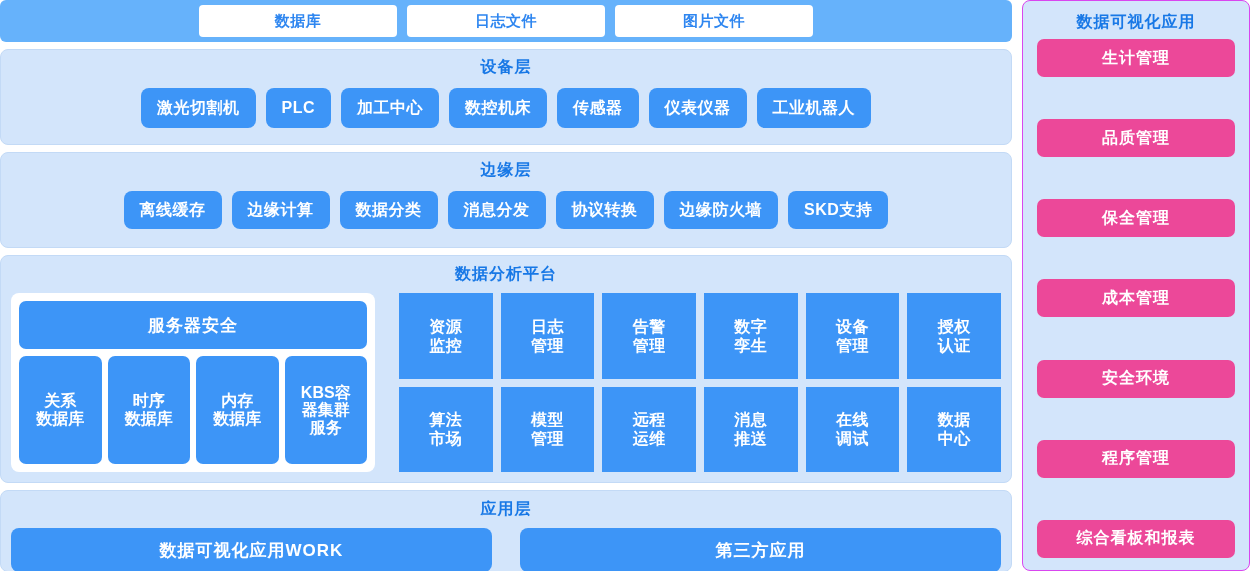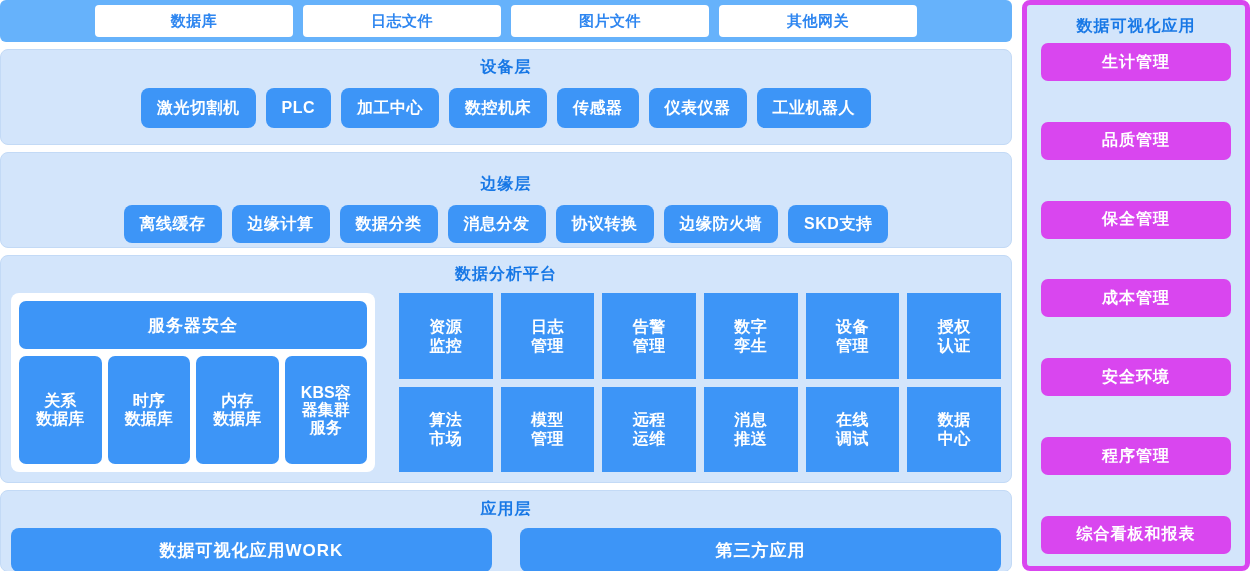--- a/index.html
+++ b/index.html
@@ -67,21 +67,21 @@
   .panel-title {
     color: #1878E6;
     font-size: 16px;
     font-weight: bold;
     letter-spacing: 1px;
     text-align: center;
   }
 
   
   .layer-device { height: 96px; padding-top: 7px; }
-  .layer-edge   { height: 96px;  padding-top: 21px; }
+  .layer-edge   { height: 96px;  padding-top: 7px; }
 
   .tile-row {
     display: flex;
     justify-content: center;
     align-items: center;
     gap: 10px;
     margin-top: 10px;
   }
   .tile {
     background: #3D95F7;
@@ -200,21 +200,21 @@
     font-size: 17px;
     font-weight: bold;
     letter-spacing: 1px;
   }
 
   
   .sidebar {
     width: 228px;
     height: 571px;
     background: #D3E5FB;
-    border: 5px solid #d946ef;
+    border: 1px solid #d946ef;
     border-radius: 8px;
     padding: 7px 14px 10px 14px;
     display: flex;
     flex-direction: column;
     flex: none;
   }
   .sidebar-title {
     color: #1878E6;
     font-size: 16px;
     font-weight: bold;
@@ -224,21 +224,21 @@
     flex: none;
   }
   .sidebar-list {
     flex: 1;
     display: flex;
     flex-direction: column;
     justify-content: space-between;
     padding-bottom: 2px;
   }
   .sidebar-item {
-    background: #d946ef;
+    background: #ec4899;
     color: #ffffff;
     border-radius: 7px;
     height: 38px;
     display: flex;
     align-items: center;
     justify-content: center;
     font-size: 16px;
     font-weight: bold;
     letter-spacing: 1px;
   }
@@ -247,21 +247,20 @@
 <body>
 
 <div id="root">
 
   <div class="left-col">
 
     <div class="gateway-bar">
       <div class="gateway-card">数据库</div>
       <div class="gateway-card">日志文件</div>
       <div class="gateway-card">图片文件</div>
-      <div class="gateway-card">其他网关</div>
     </div>
 
     <div class="panel layer-device">
       <div class="panel-title">设备层</div>
       <div class="tile-row">
         <div class="tile">激光切割机</div>
         <div class="tile">PLC</div>
         <div class="tile">加工中心</div>
         <div class="tile">数控机床</div>
         <div class="tile">传感器</div>

